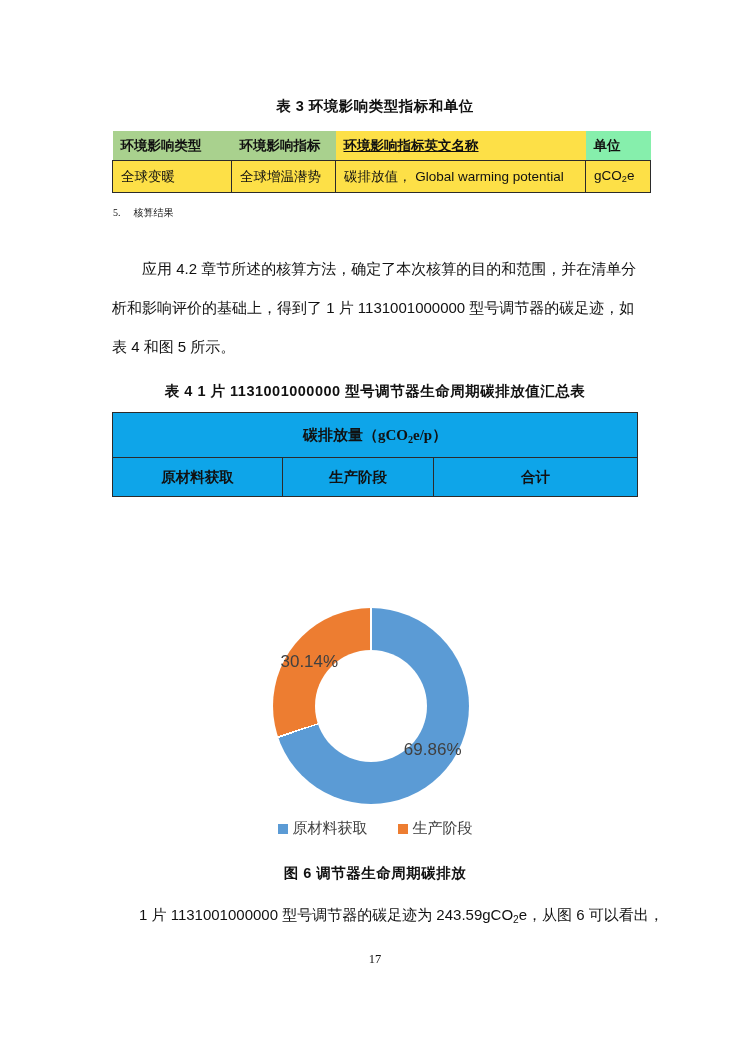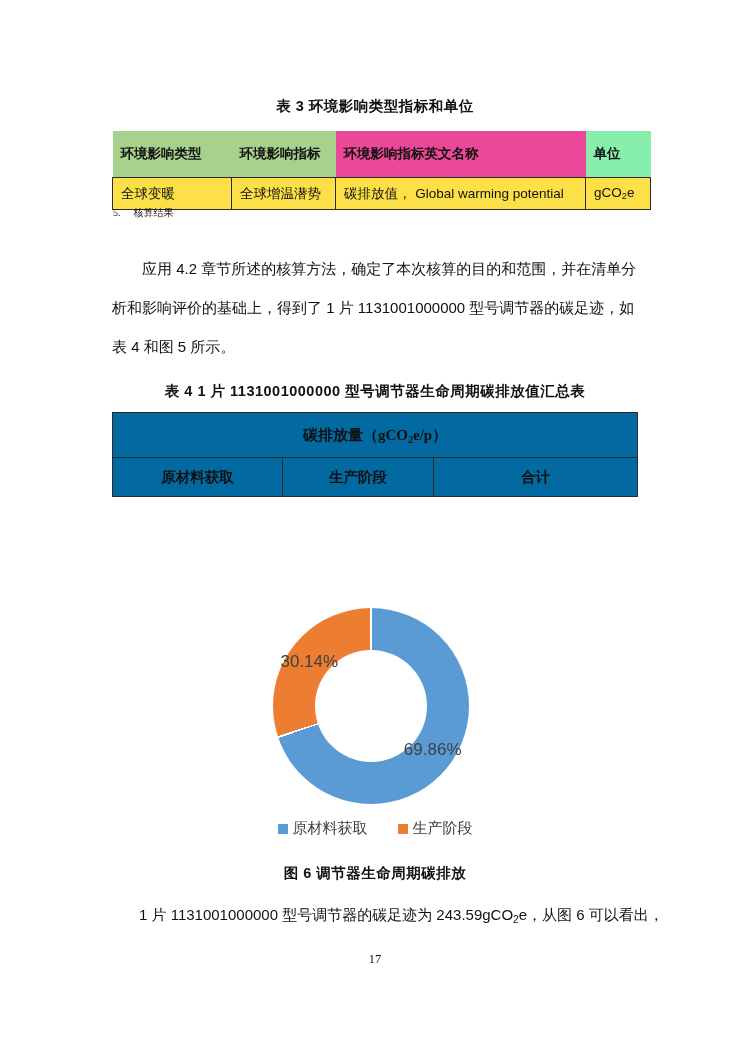--- a/index.html
+++ b/index.html
@@ -8,34 +8,34 @@
     font-family:"Liberation Sans","DejaVu Sans",sans-serif;color:#111;
   }
   .serif{font-family:"Liberation Serif","DejaVu Serif",serif;}
 
   
   .center-line{position:absolute;left:0;width:750px;text-align:center;}
   .tbl-title{font-weight:bold;font-size:14.5px;letter-spacing:.5px;}
 
   
   #table3{position:absolute;left:112px;top:131px;width:538px;border-collapse:collapse;table-layout:fixed;font-size:13.5px;}
-  #table3 th{background:#A9D18E;text-align:left;font-weight:bold;padding:0 8px;height:46px;border:none;}
+  #table3 th{background:#A9D18E;text-align:left;font-weight:bold;padding:0 8px;height:29px;border:none;}
   #table3 td{border:1.4px solid #2b2b2b;padding:0 8px;height:31px;background:#fde047;}
 
   
   #sec5{position:absolute;left:113px;top:206px;font-size:10px;font-weight:normal;}
   #sec5 .sec-num{font-family:"Liberation Serif","DejaVu Serif",serif;margin-right:13px;}
   #para1{position:absolute;left:112px;top:249px;width:530px;font-size:15px;}
   #para1 .pline{line-height:39px;white-space:nowrap;}
   #para1 .pline:first-child{text-indent:2em;}
   #para2{position:absolute;left:112px;top:903px;width:540px;font-size:15px;line-height:24px;text-indent:1.8em;white-space:nowrap;}
 
   
   #table4{position:absolute;left:112px;top:412px;width:525px;border-collapse:collapse;table-layout:fixed;text-align:center;}
-  #table4 td{border:1.3px solid #2b2b2b;background:#0369a1;}
+  #table4 td{border:1.3px solid #2b2b2b;background:#0ea5e9;}
   #table4 .t4-merged{height:42px;font-size:15px;font-weight:bold;}
   #table4 .t4-merged .unit{font-family:"Liberation Serif","DejaVu Serif",serif;font-weight:bold;}
   #table4 .t4-colhead{height:36px;font-size:14.5px;font-weight:bold;}
   #table4 .t4-val{height:31px;font-family:"Liberation Serif","DejaVu Serif",serif;font-size:13.5px;}
   sub.co2{font-size:.68em;vertical-align:-0.25em;}
 
   
   #chart-area{position:absolute;left:0;top:595px;width:750px;height:260px;}
   #donut-wrap{position:absolute;left:273px;top:13px;width:196px;height:196px;}
   #donut{position:absolute;left:0;top:0;width:196px;height:196px;border-radius:50%;}
@@ -59,21 +59,21 @@
     <colgroup>
         <col style="width:119px">
         <col style="width:104px">
         <col style="width:250px">
         <col style="width:65px">
       </colgroup>
     <thead>
       <tr>
         <th style="background: rgb(169, 209, 142);">环境影响类型</th>
         <th style="background: rgb(169, 209, 142);">环境影响指标</th>
-        <th style="background: #ec4899;">环境影响指标英文名称</th>
+        <th style="background: #fde047; text-decoration: underline;">环境影响指标英文名称</th>
         <th style="background: #86efac; margin-left: 19px;">单位</th>
       </tr>
     </thead>
     <tbody>
       <tr>
         <td>全球变暖</td>
         <td>全球增温潜势</td>
         <td>碳排放值， Global warming potential</td>
         <td><span>gCO</span><sub class="co2">2</sub><span>e</span></td>
       </tr>

